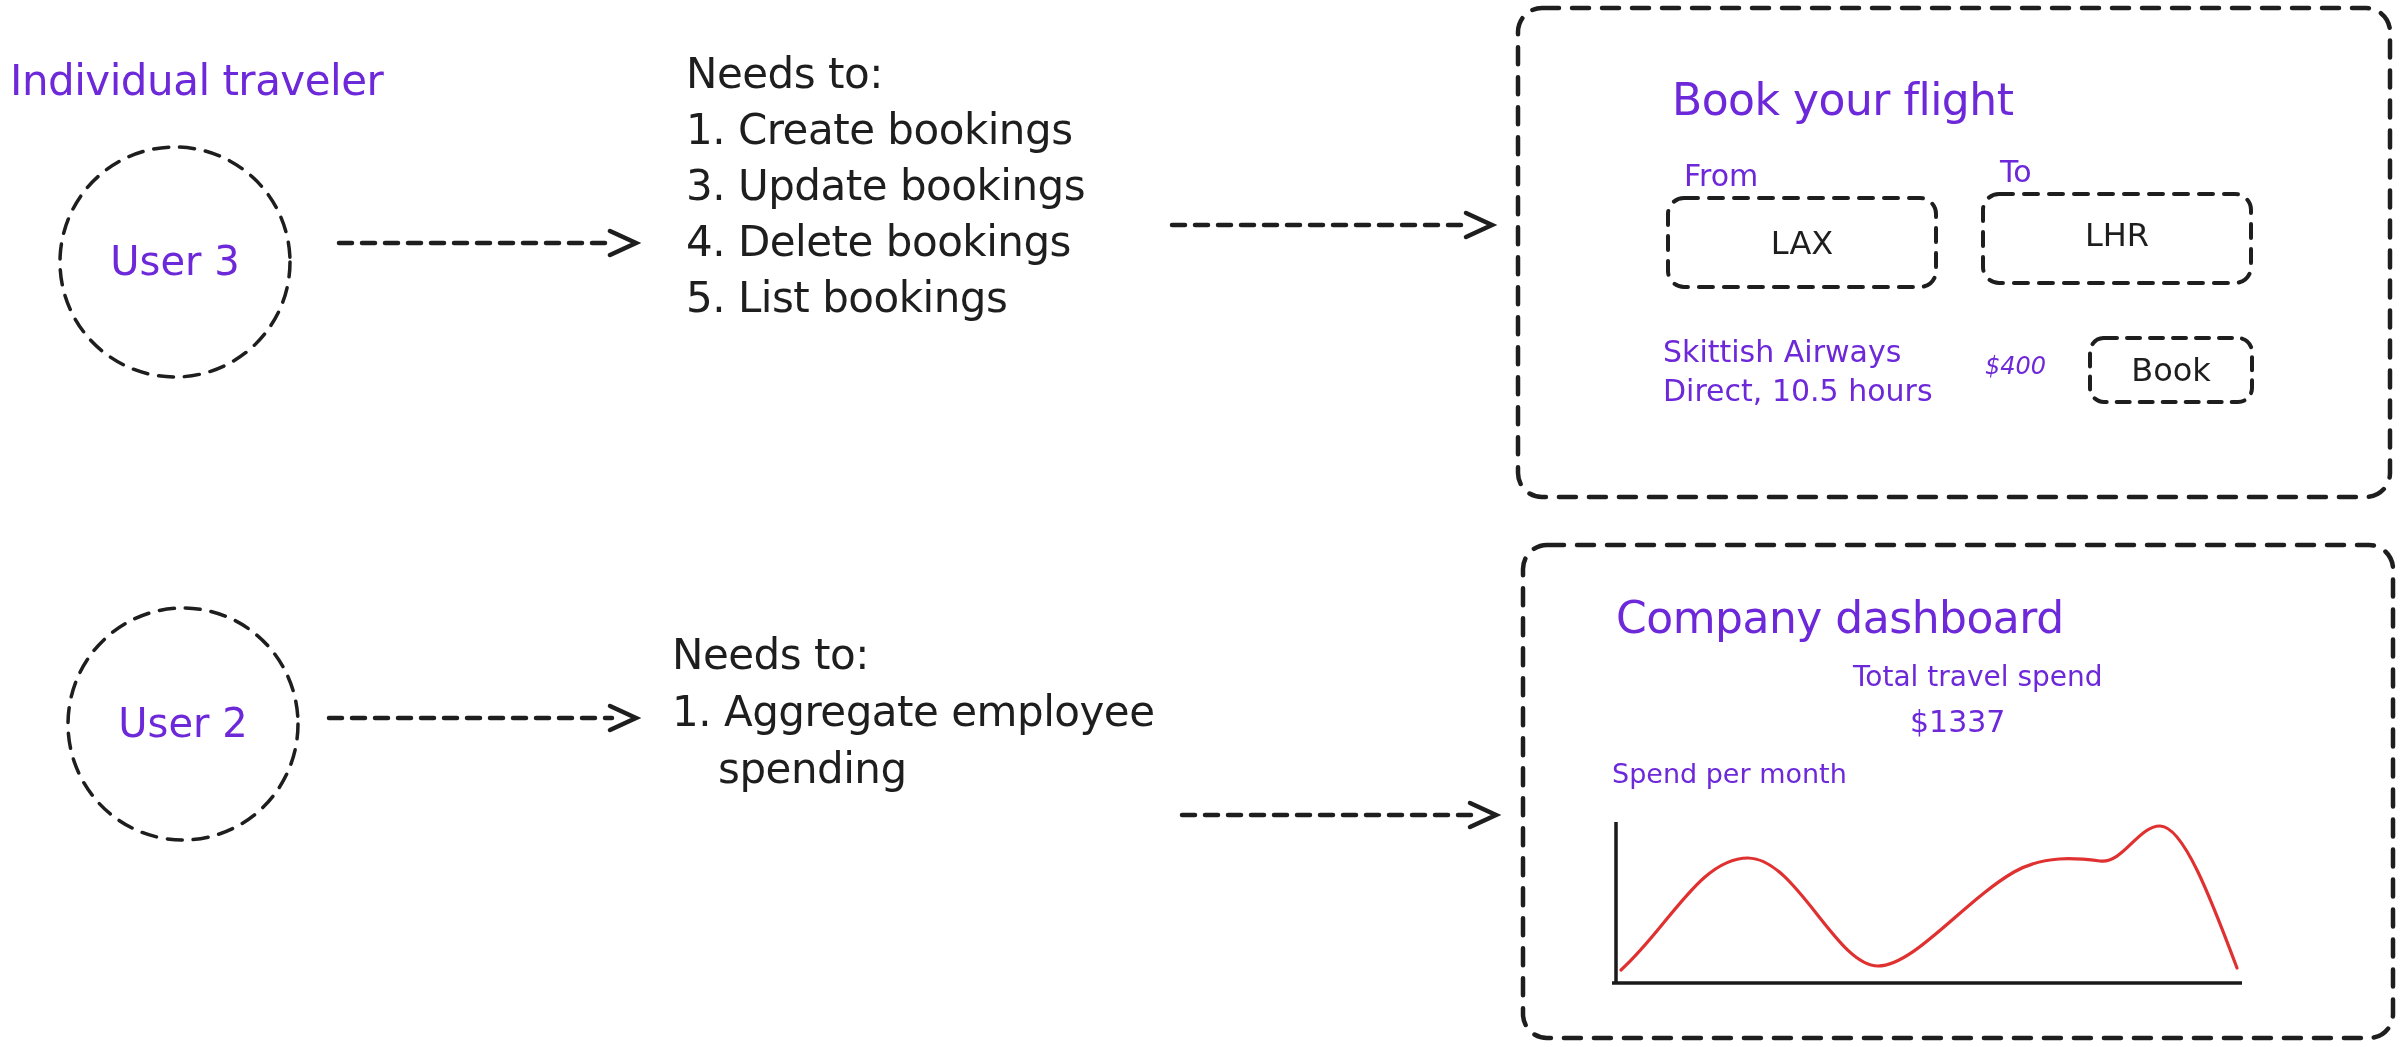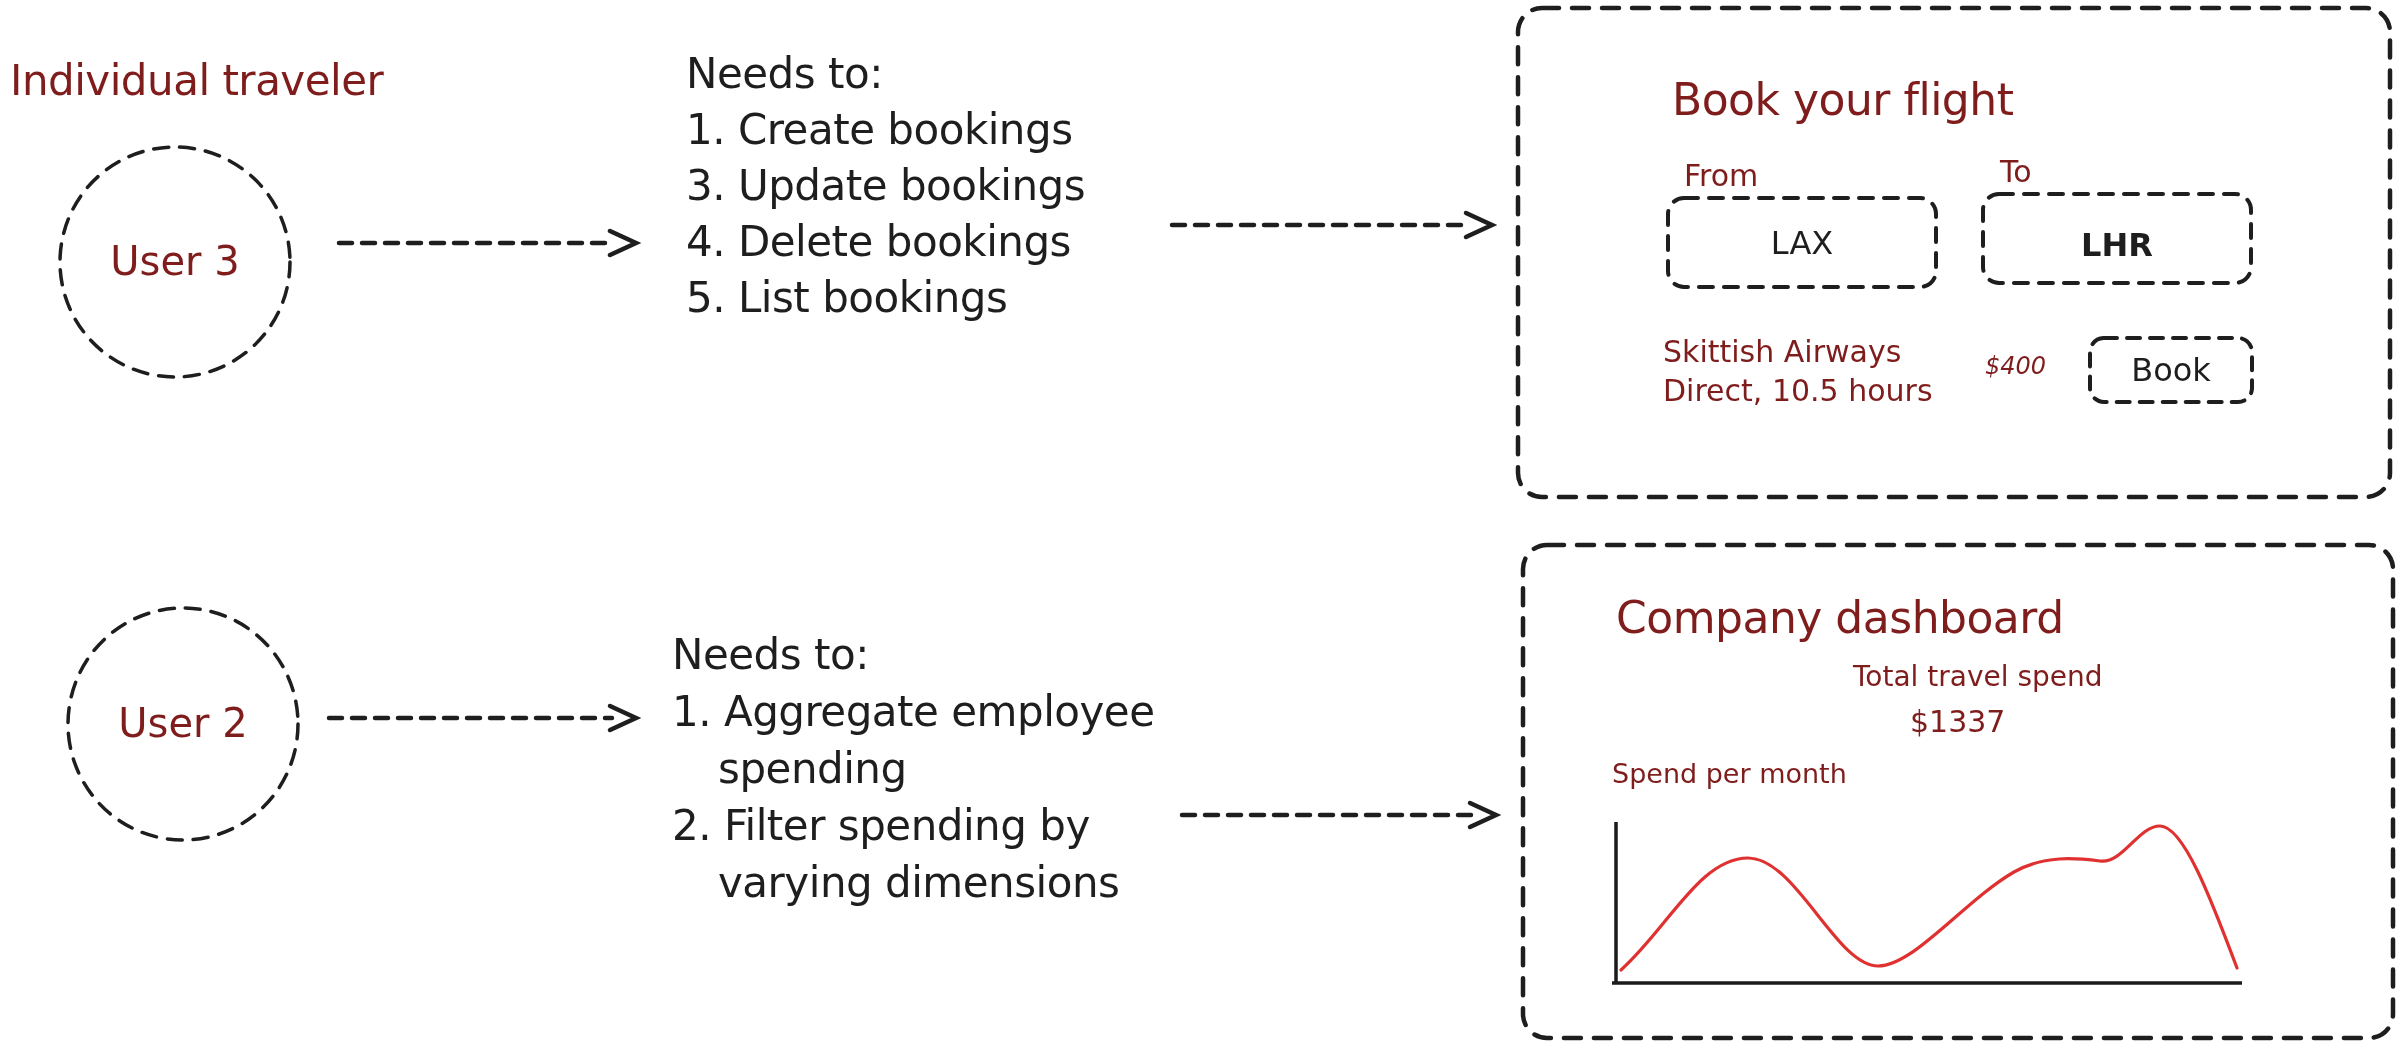--- a/index.html
+++ b/index.html
@@ -6,21 +6,21 @@
   .canvas {
     position: relative;
     width: 2400px;
     height: 1047px;
     background: #ffffff;
     font-family: "DejaVu Sans", sans-serif;
     color: #1e1e1e;
     overflow: hidden;
   }
   .shapes { position: absolute; left: 0; top: 0; width: 2400px; height: 1047px; }
-  .t { position: absolute; white-space: nowrap; color: #7f1d1d; }
+  .t { position: absolute; white-space: nowrap; color: #6d28d9; }
   .persona-label { font-size: 42px; font-weight: 500; letter-spacing: -0.5px; }
   .user-label { font-size: 40px; text-align: center; width: 230px; }
   .needs { position: absolute; font-size: 42px; letter-spacing: -0.5px; }
   .needs .line { height: 56px; line-height: 56px; white-space: nowrap; }
   .needs2 .line { height: 57px; line-height: 57px; }
   .needs .wrap-item {
     white-space: pre-line;
     line-height: 57px;
     padding-left: 46px;
     text-indent: -46px;
@@ -94,30 +94,28 @@
     <div class="line">4. Delete bookings</div>
     <div class="line">5. List bookings</div>
   </div>
 
   <div class="t user-label" style="left:68px; top:700px;">User 2</div>
 
   <div class="needs needs2" style="left:672px; top:626px;">
     <div class="line">Needs to:</div>
     <div class="wrap-item">1. Aggregate employee
 spending</div>
-    <div class="wrap-item">2. Filter spending by
-varying dimensions</div>
   </div>
 
   <div>
     <div class="t panel-title" style="left:1672px; top:74px;text-align:right;">Book your flight</div>
     <div class="t small-label" style="left:1684px; top:158px;">From</div>
     <div class="t small-label" style="left:2000px; top:154px;">To</div>
     <div class="field-value" style="left:1668px; top:198px; width:268px; height:89px;">LAX</div>
-    <div class="field-value" style="left:1983px; top:200px; width:268px; height:89px;font-weight:bold;">LHR</div>
+    <div class="field-value" style="left:1983px; top:190px; width:268px; height:89px;">LHR</div>
     <div class="t flight-info" style="left:1663px; top:332px; white-space:pre-line;">Skittish Airways
 Direct, 10.5 hours</div>
     <div class="t price" style="left:1985px; top:352px;">$400</div>
     <div class="field-value" style="left:2090px; top:338px; width:162px; height:64px;text-align:right;">Book</div>
   </div>
 
   <div>
     <div class="t panel-title" style="left:1616px; top:592px;">Company dashboard</div>
     <div class="t metric-label" style="left:1853px; top:660px;">Total travel spend</div>
     <div class="t metric-value" style="left:1910px; top:704px;">$1337</div>

